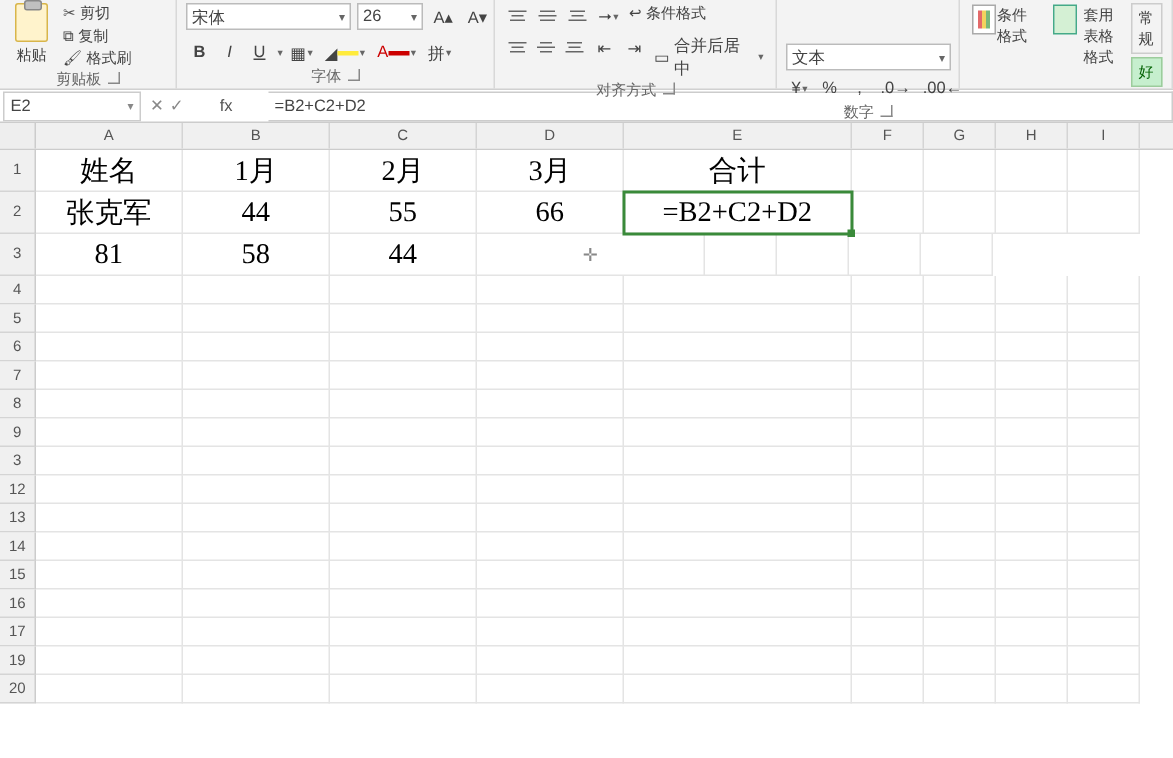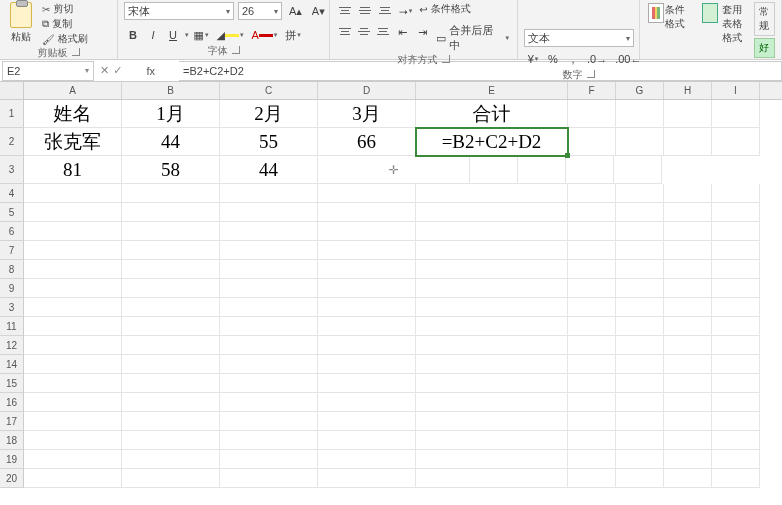--- a/index.html
+++ b/index.html
@@ -385,44 +385,44 @@
         <div class="cell cB"></div>
         <div class="cell cC"></div>
         <div class="cell cD"></div>
         <div class="cell cE"></div>
         <div class="cell cF"></div>
         <div class="cell cG"></div>
         <div class="cell cH"></div>
         <div class="cell cI"></div>
       </div>
       <div class="row">
-        <div class="rh">11</div>
-        <div class="cell cA"></div>
-        <div class="cell cB"></div>
-        <div class="cell cC"></div>
-        <div class="cell cD"></div>
-        <div class="cell cE"></div>
-        <div class="cell cF"></div>
-        <div class="cell cG"></div>
-        <div class="cell cH"></div>
-        <div class="cell cI"></div>
-      </div>
-      <div class="row">
         <div class="rh">12</div>
         <div class="cell cA"></div>
         <div class="cell cB"></div>
         <div class="cell cC"></div>
         <div class="cell cD"></div>
         <div class="cell cE"></div>
         <div class="cell cF"></div>
         <div class="cell cG"></div>
         <div class="cell cH"></div>
         <div class="cell cI"></div>
       </div>
       <div class="row">
+        <div class="rh">13</div>
+        <div class="cell cA"></div>
+        <div class="cell cB"></div>
+        <div class="cell cC"></div>
+        <div class="cell cD"></div>
+        <div class="cell cE"></div>
+        <div class="cell cF"></div>
+        <div class="cell cG"></div>
+        <div class="cell cH"></div>
+        <div class="cell cI"></div>
+      </div>
+      <div class="row">
         <div class="rh">14</div>
         <div class="cell cA"></div>
         <div class="cell cB"></div>
         <div class="cell cC"></div>
         <div class="cell cD"></div>
         <div class="cell cE"></div>
         <div class="cell cF"></div>
         <div class="cell cG"></div>
         <div class="cell cH"></div>
         <div class="cell cI"></div>
@@ -457,32 +457,20 @@
         <div class="cell cB"></div>
         <div class="cell cC"></div>
         <div class="cell cD"></div>
         <div class="cell cE"></div>
         <div class="cell cF"></div>
         <div class="cell cG"></div>
         <div class="cell cH"></div>
         <div class="cell cI"></div>
       </div>
       <div class="row">
-        <div class="rh">18</div>
-        <div class="cell cA"></div>
-        <div class="cell cB"></div>
-        <div class="cell cC"></div>
-        <div class="cell cD"></div>
-        <div class="cell cE"></div>
-        <div class="cell cF"></div>
-        <div class="cell cG"></div>
-        <div class="cell cH"></div>
-        <div class="cell cI"></div>
-      </div>
-      <div class="row">
         <div class="rh">19</div>
         <div class="cell cA"></div>
         <div class="cell cB"></div>
         <div class="cell cC"></div>
         <div class="cell cD"></div>
         <div class="cell cE"></div>
         <div class="cell cF"></div>
         <div class="cell cG"></div>
         <div class="cell cH"></div>
         <div class="cell cI"></div>

